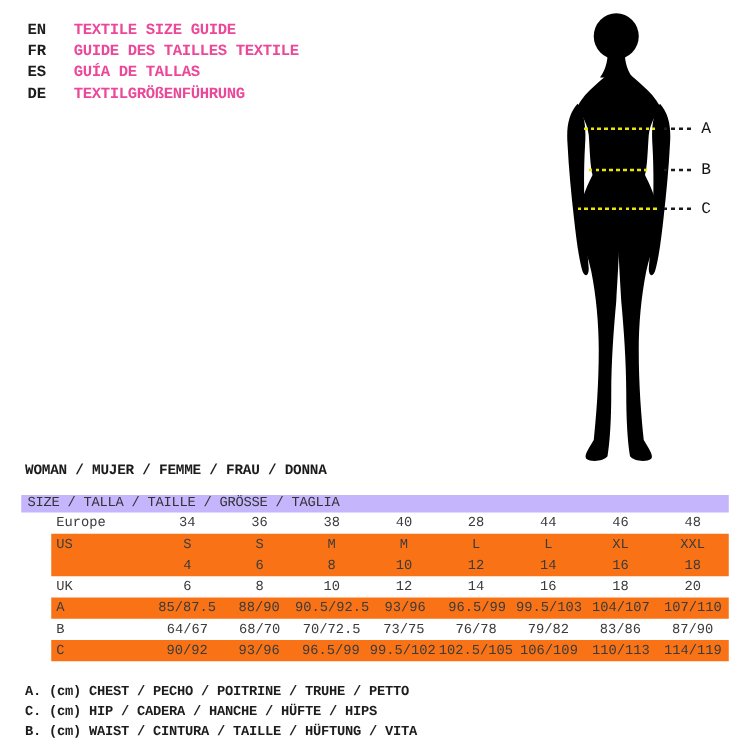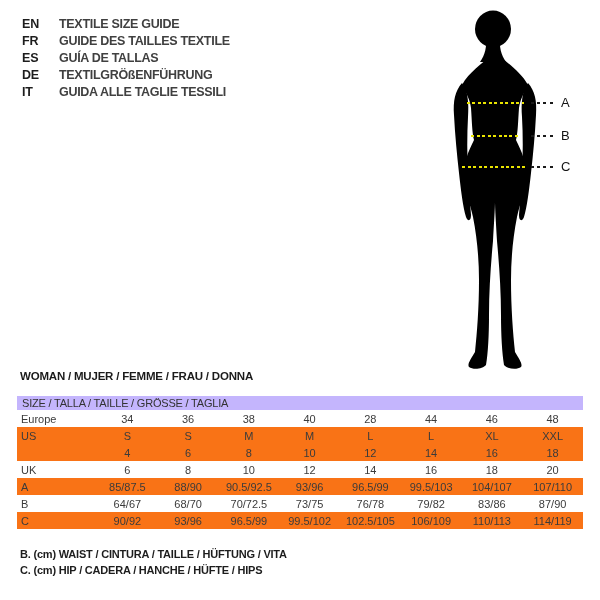--- a/index.html
+++ b/index.html
@@ -1,43 +1,43 @@
 <!DOCTYPE html>
 <html><head>
 <meta charset="utf-8">
 <style>
   html,body{margin:0;padding:0;background:#fff;}
   .canvas{
     position:relative;width:595px;height:600px;background:#ffffff;
-    font-family:Liberation Sans, sans-serif;overflow:hidden;color:#222;
+    font-family:Liberation Mono, monospace;overflow:hidden;color:#222;
   }
 
   
   .lang-block{position:absolute;left:22px;top:15px;}
   .lang-row{display:flex;height:17px;align-items:center;}
   .lang-code{width:37px;font-weight:bold;font-size:12.5px;color:#1d1d1d;letter-spacing:-0.2px;}
-  .lang-text{font-weight:bold;font-size:12.5px;color:#404040;letter-spacing:-0.3px;white-space:nowrap;}
+  .lang-text{font-weight:bold;font-size:12.5px;color:#ec4899;letter-spacing:-0.3px;white-space:nowrap;}
 
   
   .figure-svg{position:absolute;left:442px;top:5px;}
   .yline{position:absolute;height:2px;
     background:repeating-linear-gradient(90deg,var(--ycol,#e9e400) 0 3px,transparent 3px 5.5px);}
   .bline{position:absolute;height:2px;
     background:repeating-linear-gradient(90deg,#1b1b1b 0 3px,transparent 3px 6.2px);}
   .mlabel{position:absolute;font-size:13px;color:#141414;line-height:14px;}
 
   
   .section-title{position:absolute;left:20px;top:370px;font-size:11.5px;font-weight:bold;
     color:#1b1b1b;letter-spacing:-0.2px;white-space:nowrap;}
 
   
   .size-table{position:absolute;left:17px;top:396px;width:566px;font-size:11px;color:#3b3b3b;}
   .thead{height:14px;background:#c4b5fd;display:flex;align-items:center;padding-left:5px;
     color:#333;font-size:11px;letter-spacing:-0.2px;}
-  .trow{display:grid;grid-template-columns:80px repeat(8,1fr);height:17px;align-items:center;}
+  .trow{display:grid;grid-template-columns:80px repeat(8,1fr);height:17px;align-items:center;margin-left:24px;}
   .trow.shade{background:#f97316;}
   .tlabel{padding-left:4px;text-align:left;white-space:nowrap;}
   .tcell{text-align:center;white-space:nowrap;}
 
   
   .legend{position:absolute;left:20px;top:546px;}
   .legend-line{font-size:11px;font-weight:bold;color:#1d1d1d;line-height:16px;
     letter-spacing:-0.2px;white-space:nowrap;}
 </style>
 </head>
@@ -54,24 +54,20 @@
         <div class="lang-code">FR</div>
         <div class="lang-text">GUIDE DES TAILLES TEXTILE</div>
       </div>
       <div class="lang-row">
         <div class="lang-code">ES</div>
         <div class="lang-text">GUÍA DE TALLAS</div>
       </div>
       <div class="lang-row">
         <div class="lang-code">DE</div>
         <div class="lang-text">TEXTILGRÖßENFÜHRUNG</div>
-      </div>
-      <div class="lang-row">
-        <div class="lang-code">IT</div>
-        <div class="lang-text">GUIDA ALLE TAGLIE TESSILI</div>
       </div>
     </div>
 
   <div>
     <svg class="figure-svg" width="106" height="365" viewBox="0 0 106 365">
       <g fill="#000">
 
         <ellipse cx="51" cy="24" rx="18" ry="18.5"></ellipse>
 
         <path d="M44,30 C45,42 43,50 38,57 L64,57 C59,50 57,42 58,30 Z"></path>
@@ -215,17 +211,18 @@
           <div class="tcell">99.5/102</div>
           <div class="tcell">102.5/105</div>
           <div class="tcell">106/109</div>
           <div class="tcell">110/113</div>
           <div class="tcell">114/119</div>
         </div>
       </div>
   </div>
 
   <div class="legend" id="legend">
+      <div class="legend-line">A. (cm) CHEST / PECHO / POITRINE / TRUHE / PETTO</div>
+      <div class="legend-line">C. (cm) HIP / CADERA / HANCHE / HÜFTE / HIPS</div>
       <div class="legend-line">B. (cm) WAIST / CINTURA / TAILLE / HÜFTUNG / VITA</div>
-      <div class="legend-line">C. (cm) HIP / CADERA / HANCHE / HÜFTE / HIPS</div>
     </div>
 
 </div>
 
 </body></html>

